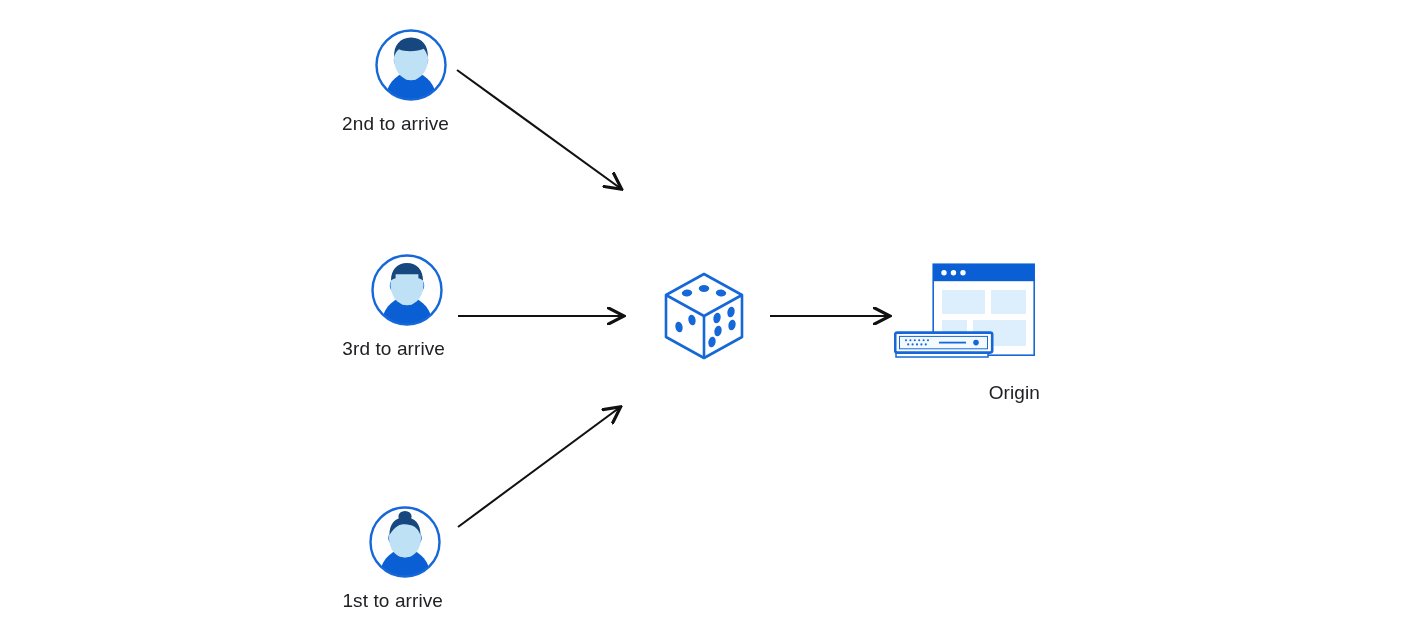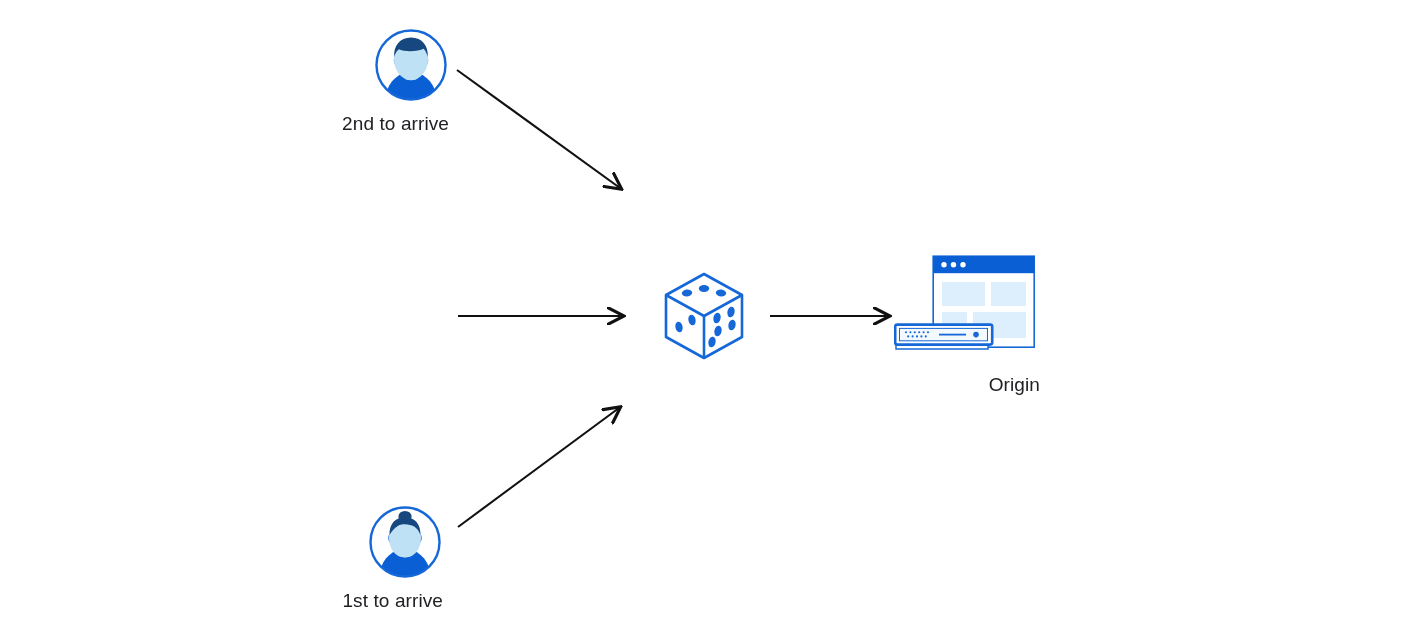--- a/index.html
+++ b/index.html
@@ -41,21 +41,21 @@
     left: 0;
     top: 0;
     width: 1405px;
     height: 633px;
     pointer-events: none;
   }
   .client-1 { left: 304px; top: 27px; width: 145px; }
   .client-2 { left: 300px; top: 252px; width: 145px; }
   .client-3 { left: 298px; top: 504px; width: 145px; }
   .dice-node { left: 655px; top: 268px; width: 95px; }
-  .origin-node { left: 890px; top: 255px; width: 150px; }
+  .origin-node { left: 890px; top: 263px; width: 150px; }
   .origin-node .node-label { margin-top: 14px; }
   .origin-stack {
     position: relative;
     width: 146px;
     height: 105px;
   }
   .origin-window {
     position: absolute;
     left: 38px;
     top: 0px;
@@ -97,20 +97,40 @@
           <ellipse cx="50.5" cy="33" rx="4.2" ry="5.6" fill="#bfe1f5" stroke="#1668d8" stroke-width="1.1"></ellipse>
           <path d="M38 13 c-11 0 -17 8 -17 19 0 11 7 21 17 21 10 0 17 -10 17 -21 0 -11 -6 -19 -17 -19 z" fill="#bfe1f5"></path>
           <path d="M21.2 30 c-0.8 -11 5.5 -19.5 16.8 -19.5 c11.5 0 17.4 8.6 16.8 19.5 c-1 -3.6 -2.4 -6.4 -4.2 -8.2 c-5 2.4 -17.6 3.6 -24.6 0.4 c-2.4 2 -4 4.4 -4.8 7.8 z" fill="#16477f"></path>
         </g>
         <circle cx="38" cy="38" r="34.5" fill="none" stroke="#1668d8" stroke-width="2.4"></circle>
       </svg>
     </div>
     <div class="node-label">2nd to arrive</div>
   </div>
 
+  <div class="node client-2">
+    <div class="icon-wrap">
+      <svg width="76" height="76" viewBox="0 0 76 76">
+        <clipPath id="clipB">
+            <circle cx="38" cy="38" r="34.5"></circle>
+          </clipPath>
+        <circle cx="38" cy="38" r="34.5" fill="#ffffff"></circle>
+        <g clip-path="url(#clipB)">
+          <path d="M38 45 c-12 0 -22 9 -25 22 l0 14 50 0 0 -14 c-3 -13 -13 -22 -25 -22 z" fill="#0a5fd4"></path>
+          <path d="M31.5 40 h13 v11 c0 3 -13 3 -13 0 z" fill="#a6d4ef"></path>
+          <ellipse cx="25.5" cy="33.5" rx="4.2" ry="5.8" fill="#bfe1f5" stroke="#1668d8" stroke-width="1.1"></ellipse>
+          <ellipse cx="50.5" cy="33.5" rx="4.2" ry="5.8" fill="#bfe1f5" stroke="#1668d8" stroke-width="1.1"></ellipse>
+          <path d="M38 14 c-10.5 0 -16.5 7.5 -16.5 18.5 0 11 6.5 20.5 16.5 20.5 10 0 16.5 -9.5 16.5 -20.5 0 -11 -6 -18.5 -16.5 -18.5 z" fill="#bfe1f5"></path>
+          <path d="M22 28.5 c0 -10.5 6.2 -17.5 16 -17.5 c9.8 0 16 7 16 17.5 c-1.6 -1.2 -3.2 -1.9 -4.6 -2.2 l0 -4.1 l-22.8 0 l0 4.1 c-1.5 0.3 -3 1 -4.6 2.2 z" fill="#16477f"></path>
+        </g>
+        <circle cx="38" cy="38" r="34.5" fill="none" stroke="#1668d8" stroke-width="2.4"></circle>
+      </svg>
+    </div>
+    <div class="node-label">3rd to arrive</div>
+  </div>
 
   <div class="node client-3">
     <div class="icon-wrap">
       <svg width="76" height="76" viewBox="0 0 76 76">
         <clipPath id="clipC">
             <circle cx="38" cy="38" r="34.5"></circle>
           </clipPath>
         <circle cx="38" cy="38" r="34.5" fill="#ffffff"></circle>
         <g clip-path="url(#clipC)">
           <path d="M38 45 c-12 0 -22 9 -25 22 l0 14 50 0 0 -14 c-3 -13 -13 -22 -25 -22 z" fill="#0a5fd4"></path>

